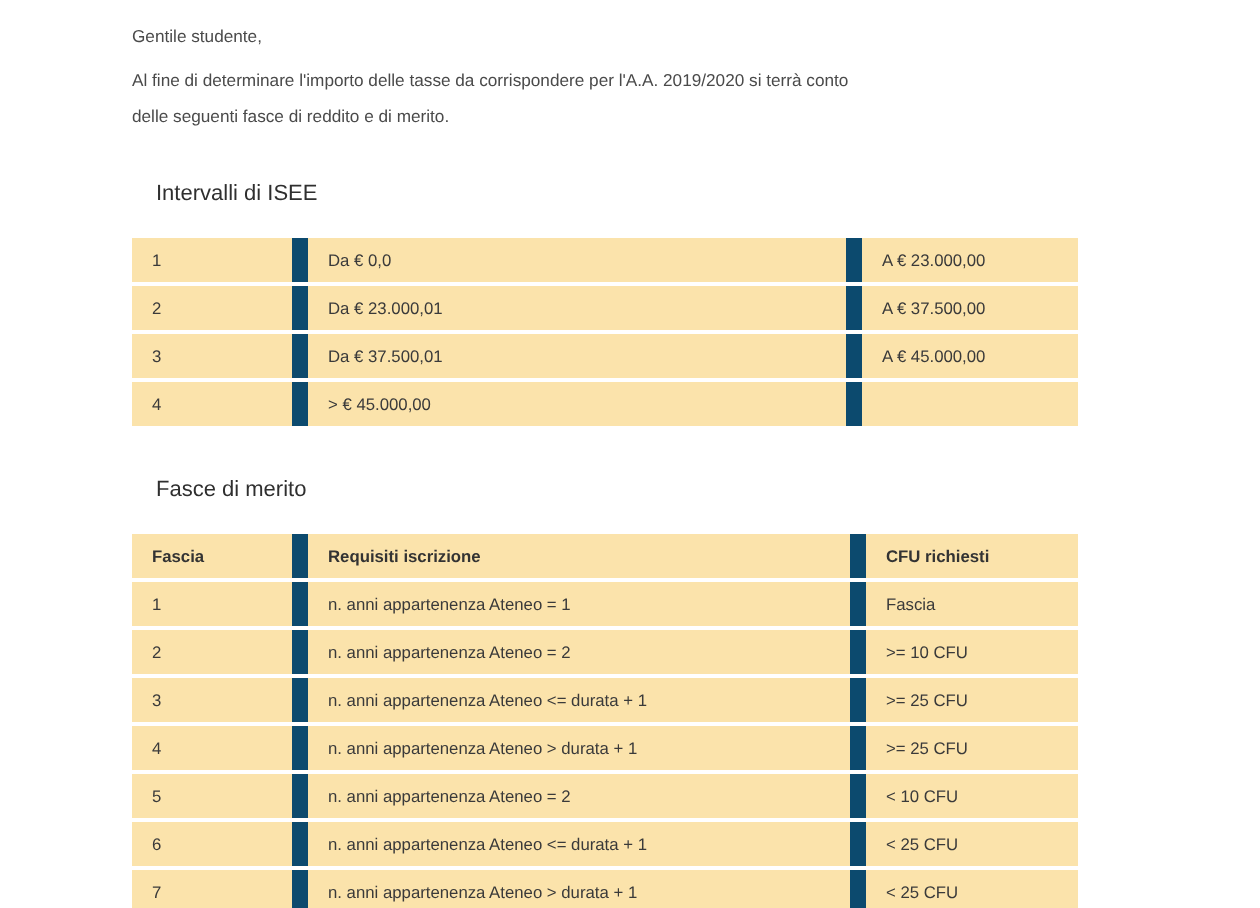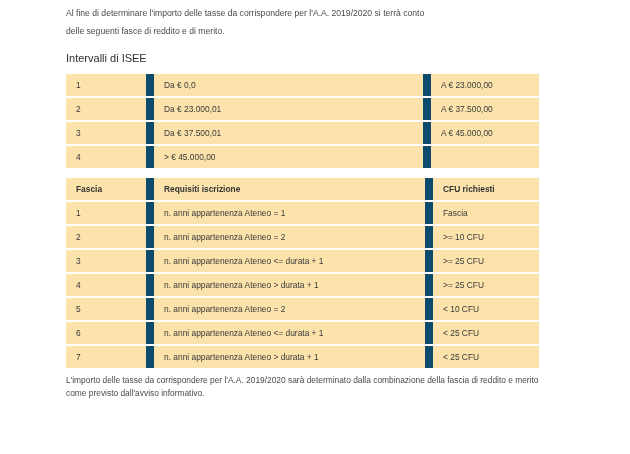--- a/index.html
+++ b/index.html
@@ -44,21 +44,21 @@
   .intro-block {
     margin: 0;
     padding-top: 4px;
     font-size: 8.6px;
     line-height: 18px;
     color: #4a4a4a;
     max-width: 424px;
   }
 
   .section-heading {
-    margin: 0;
+    margin: 12px;
     padding-top: 10px;
     font-size: 11px;
     font-weight: 400;
     line-height: 16px;
     color: #2f2f2f;
   }
 
   .data-table {
     border-collapse: separate;
     border-spacing: 0 2px;
@@ -111,20 +111,21 @@
     color: #4a4a4a;
     max-width: 476px;
   }
 </style>
 </head>
 <body>
 
 <div class="page">
 
 
+  <p class="intro">Gentile studente,</p>
 
   <div class="intro-block">
     <span>Al fine di determinare l'importo delle tasse da corrispondere per l'A.A. 2019/2020 si terrà conto</span><br>
     <span>delle seguenti fasce di reddito e di merito.</span>
   </div>
 
   <h2 class="section-heading">Intervalli di ISEE</h2>
 
   <table class="data-table isee-table">
     <colgroup>
@@ -149,20 +150,21 @@
         <td>A € 45.000,00</td>
       </tr>
       <tr>
         <td>4</td>
         <td>&gt; € 45.000,00</td>
         <td class="empty-cell"></td>
       </tr>
     </tbody>
   </table>
 
+  <h2 class="section-heading">Fasce di merito</h2>
 
   <table class="data-table merito-table">
     <colgroup>
       <col class="c1">
         <col class="c2">
         <col class="c3">
     </colgroup>
     <thead>
       <tr>
         <th>Fascia</th>

